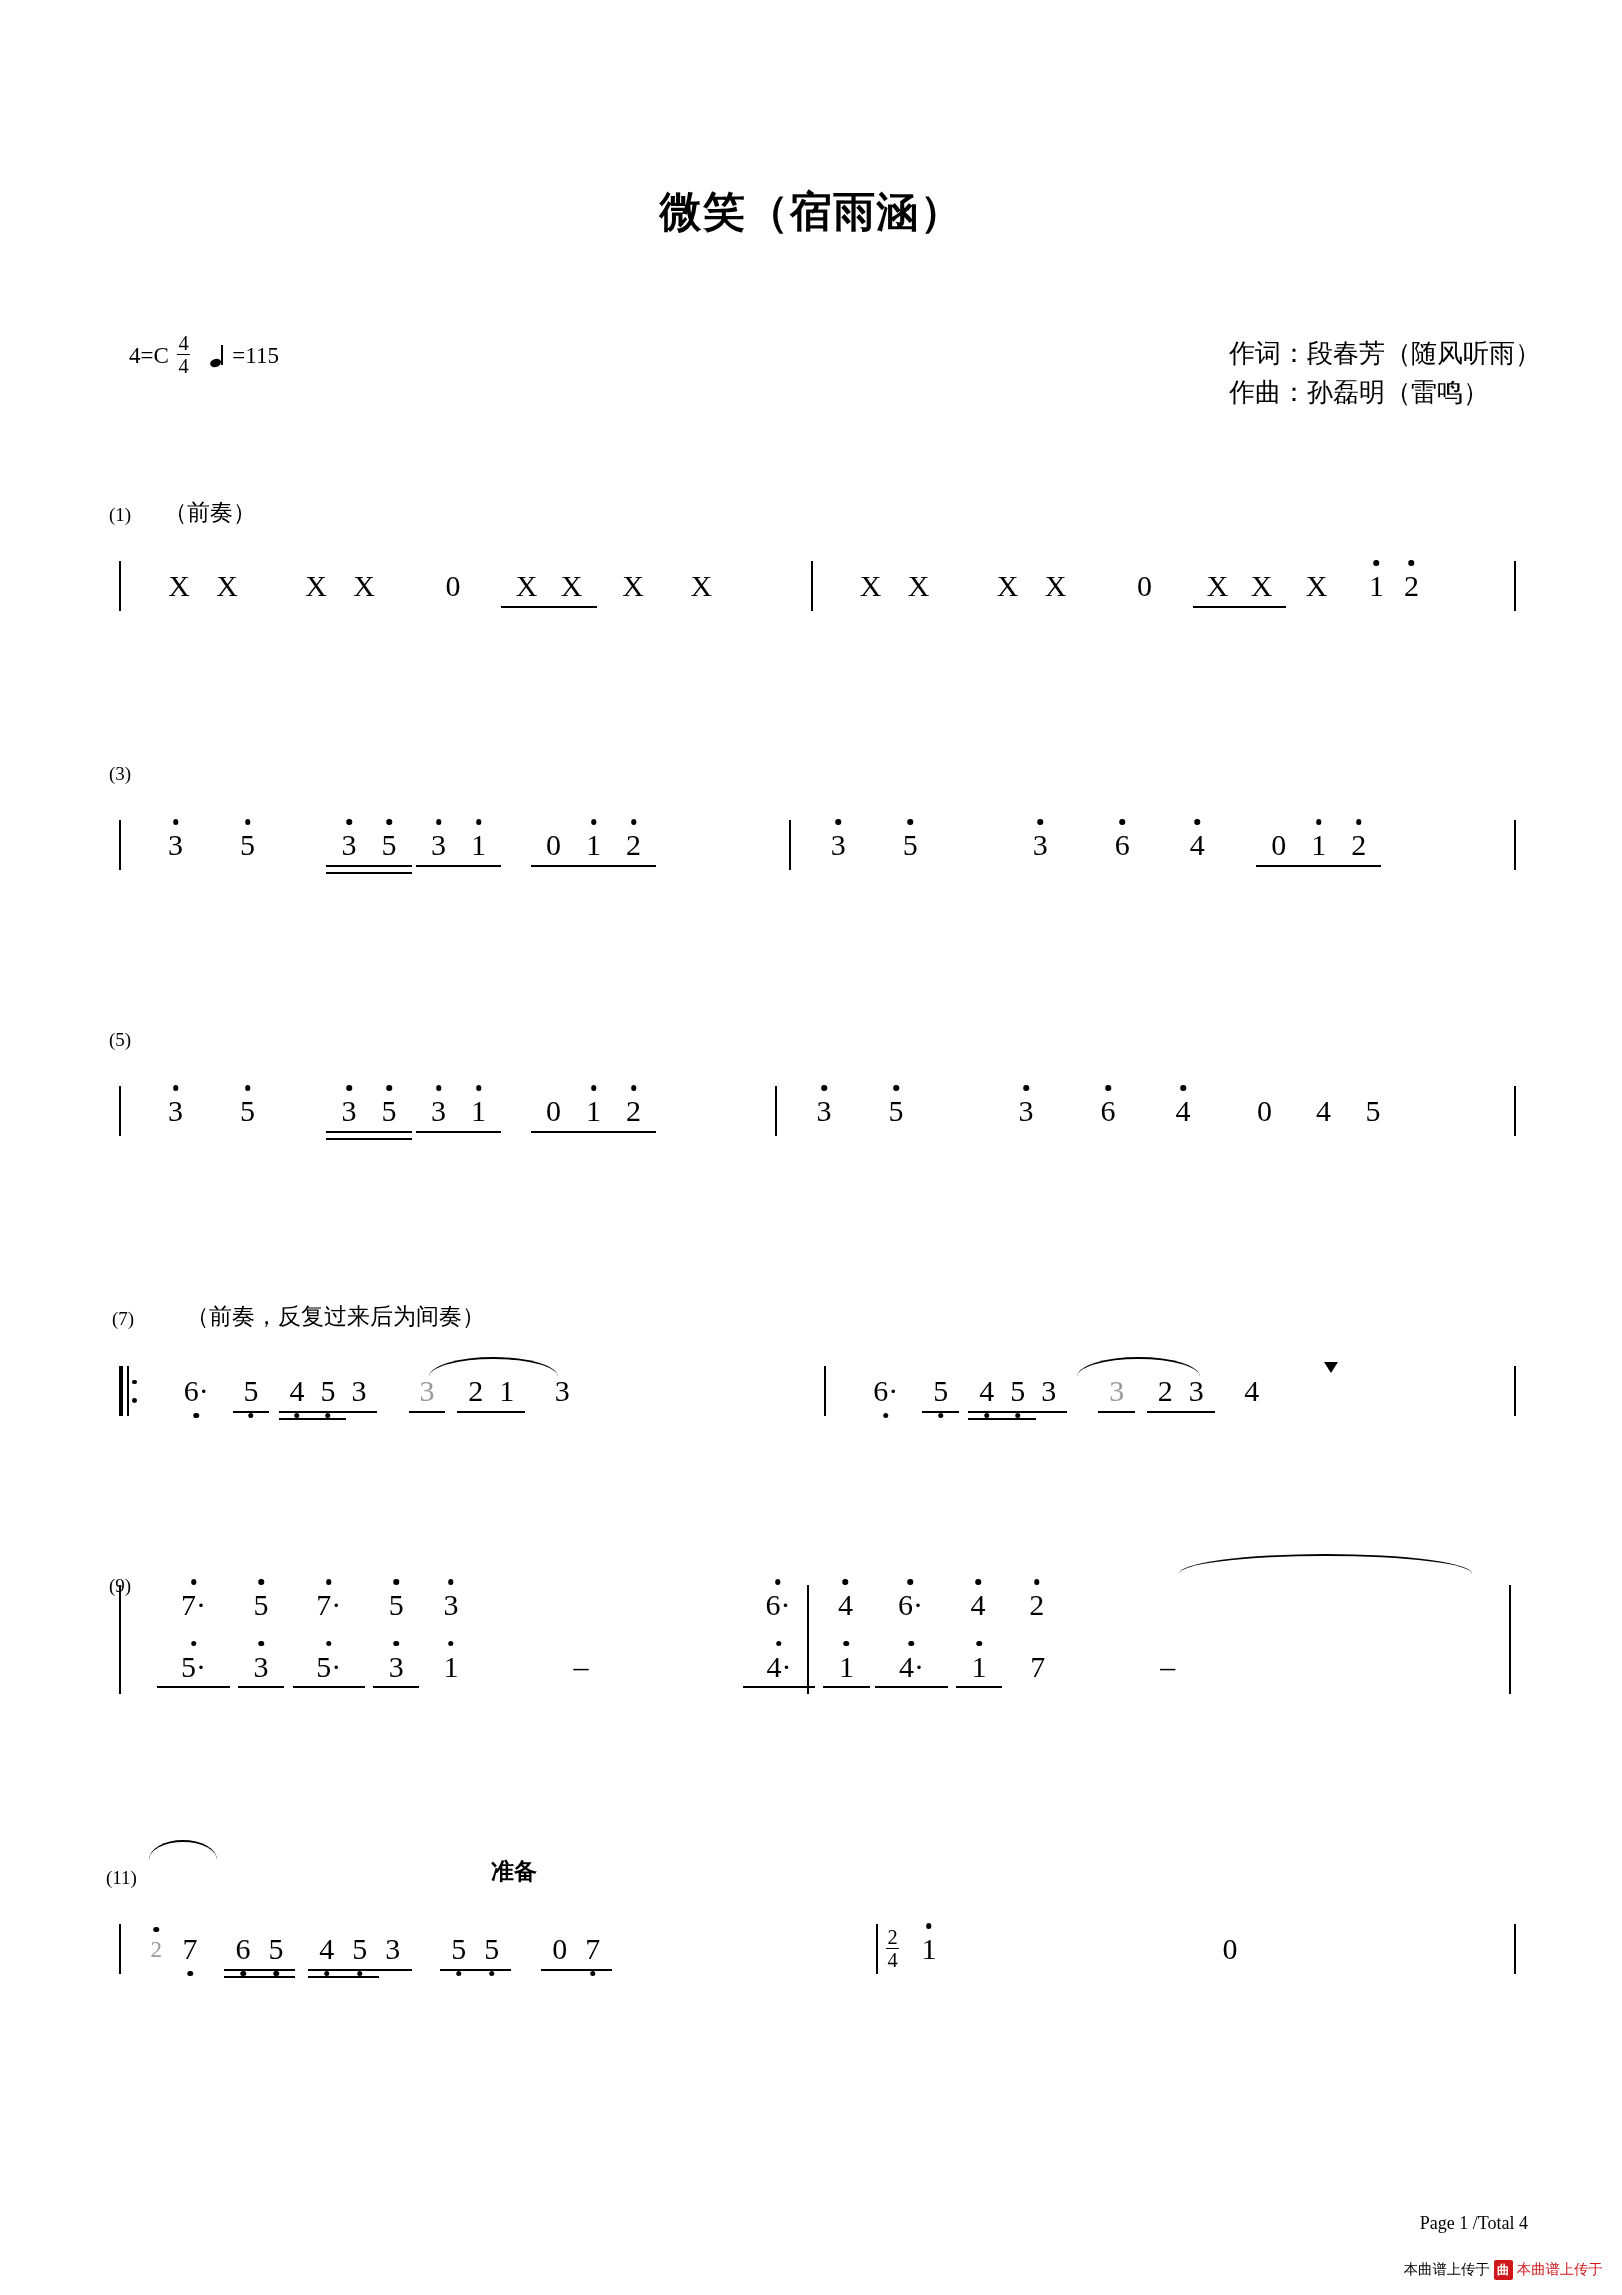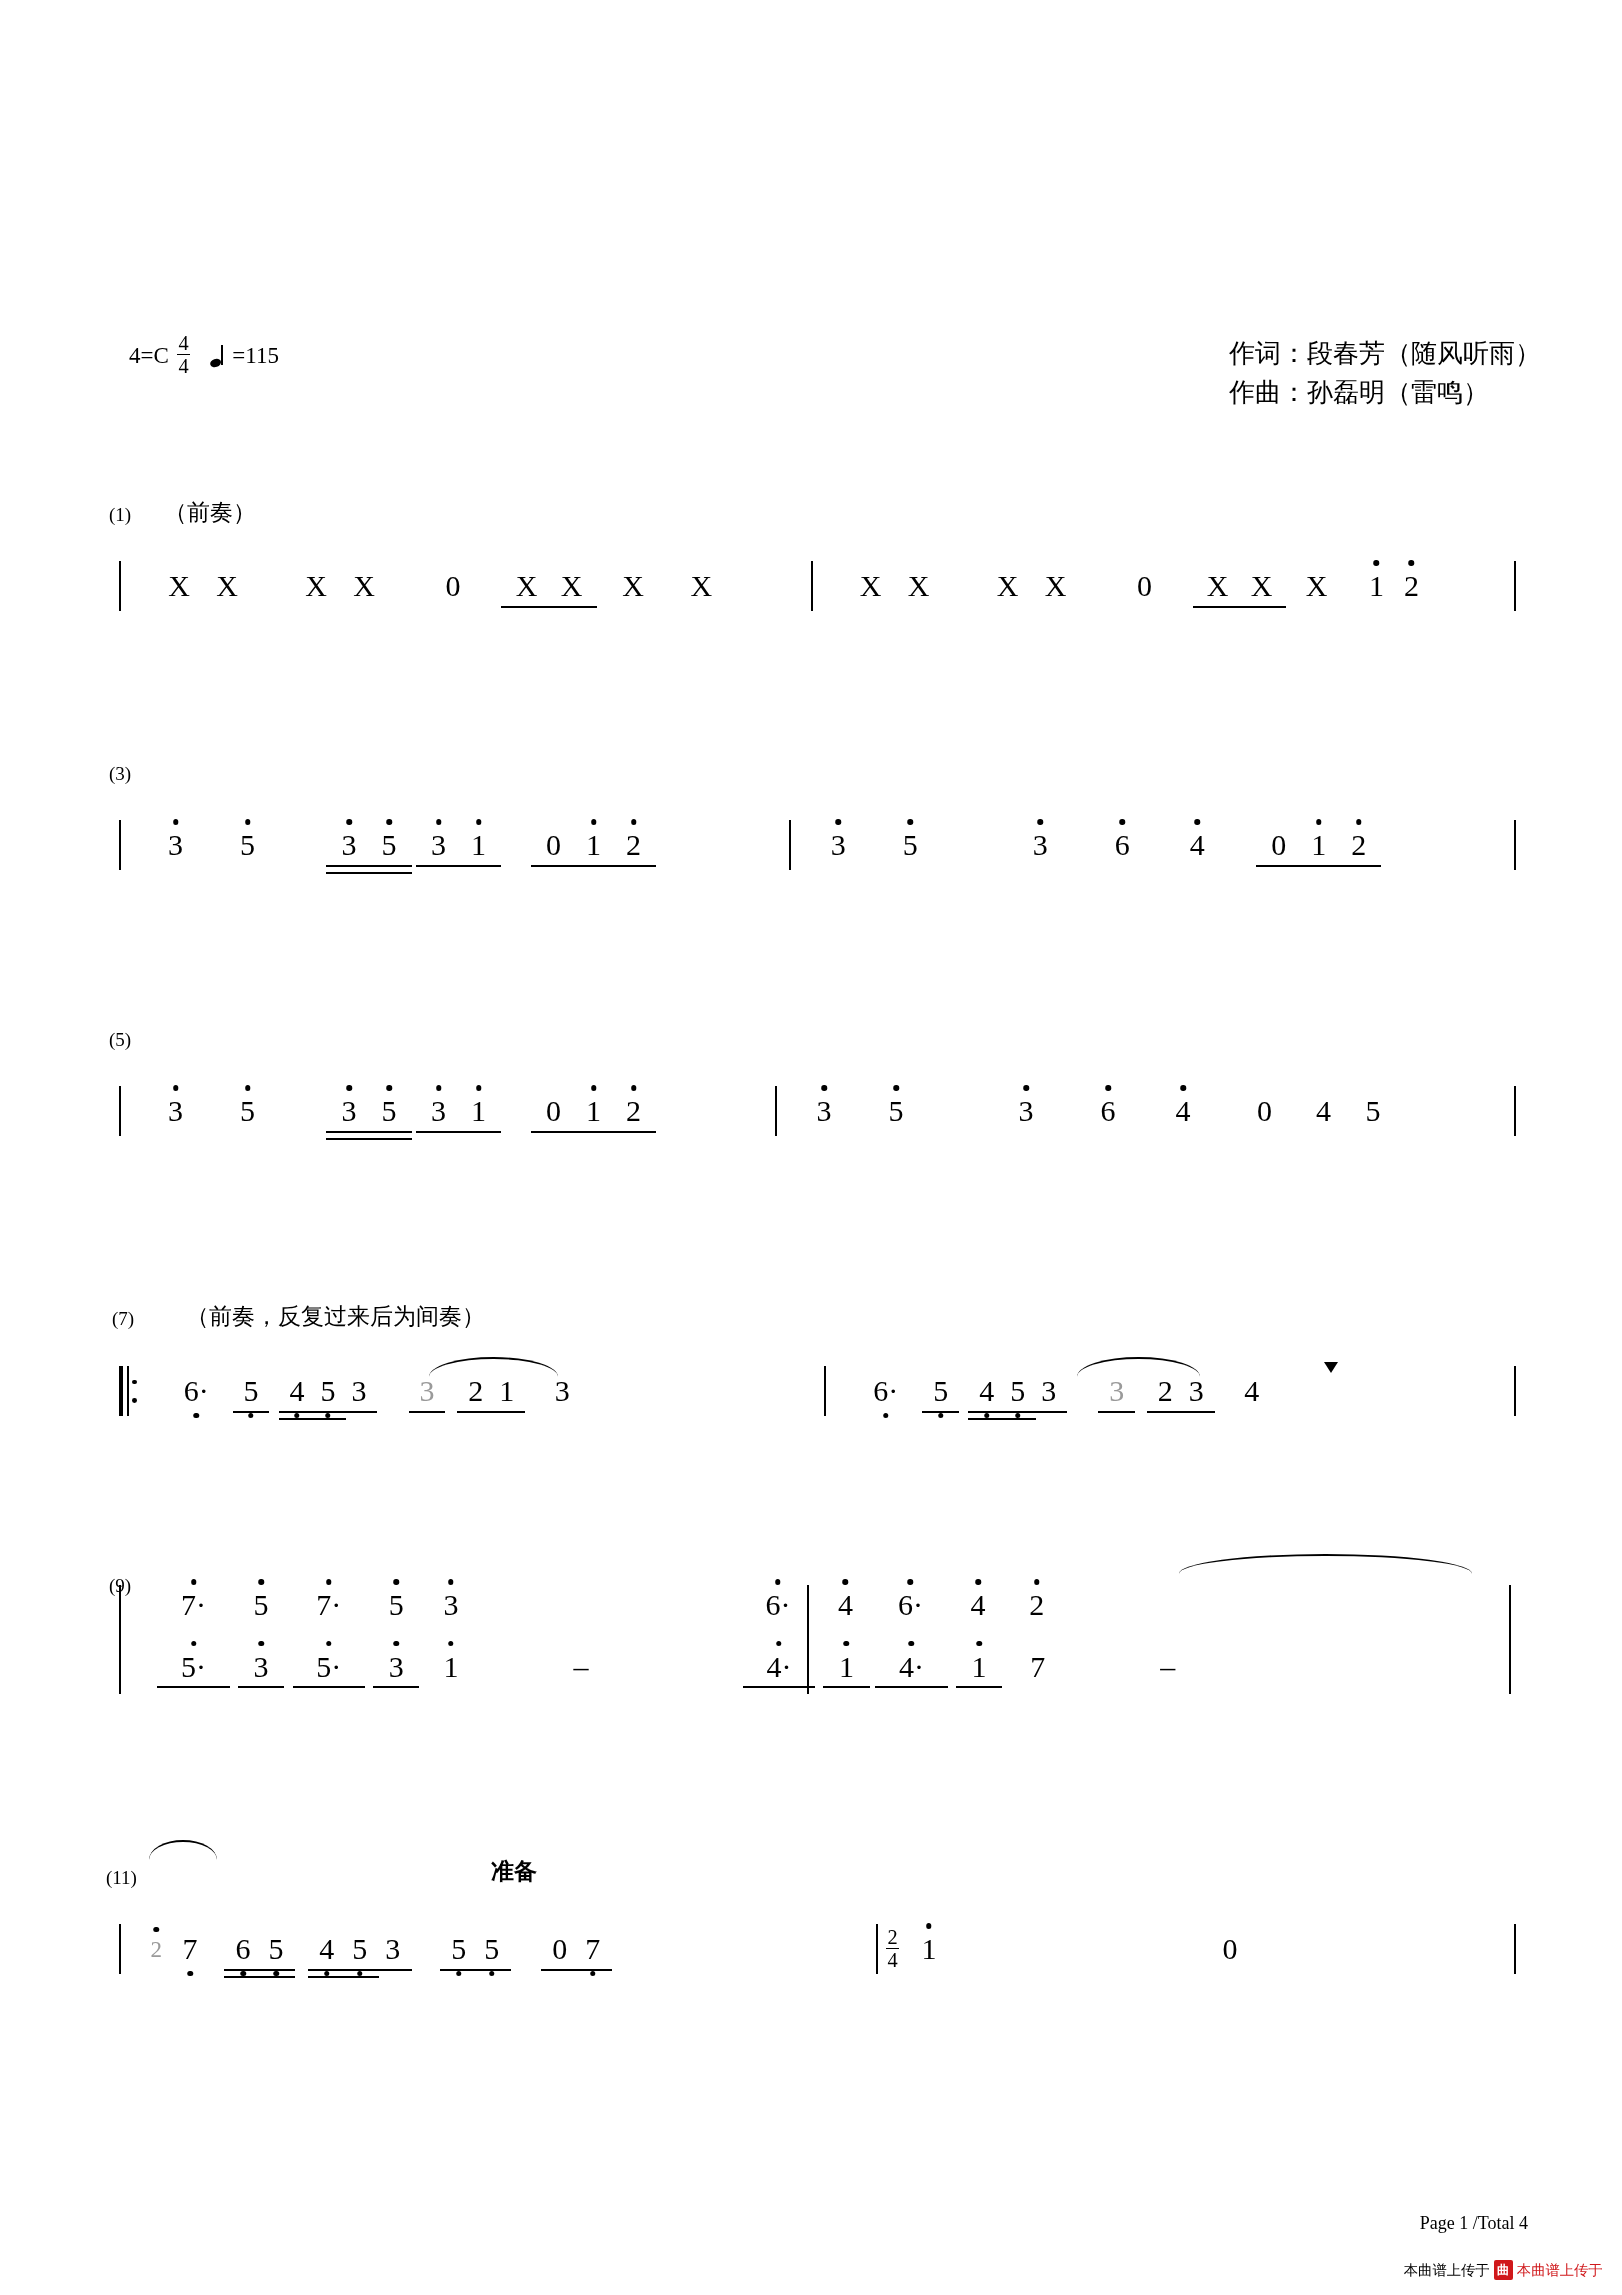--- a/index.html
+++ b/index.html
@@ -225,41 +225,41 @@
     bottom: 61px;
     font-size: 18px;
     font-family: "Liberation Serif", serif;
   }
   .footer-credit {
     position: absolute;
     right: 20.4px;
     bottom: 15px;
     font-size: 14.3px;
     display: flex;
-    align-items: center;
     gap: 4.1px;
     color: #000;
     font-family: "DejaVu Sans", sans-serif;
   }
   .footer-logo {
     display: inline-block;
     background: #d0181b;
     color: #fff;
     font-size: 12.3px;
     padding: 1.4px 3.4px;
     border-radius: 2px;
     font-weight: bold;
   }
   .footer-red { color: #d0181b; font-size: 14.3px; }
 </style>
 </head>
 <body>
 
 <div class="page">
 
+  <div class="title">微笑（宿雨涵）</div>
 
   <div class="keyline">
     <span>4=C</span>
     <span class="frac">
       <span>4</span>
       <span>4</span>
     </span>
     <span class="quarternote"></span>
     <span>=115</span>
   </div>

